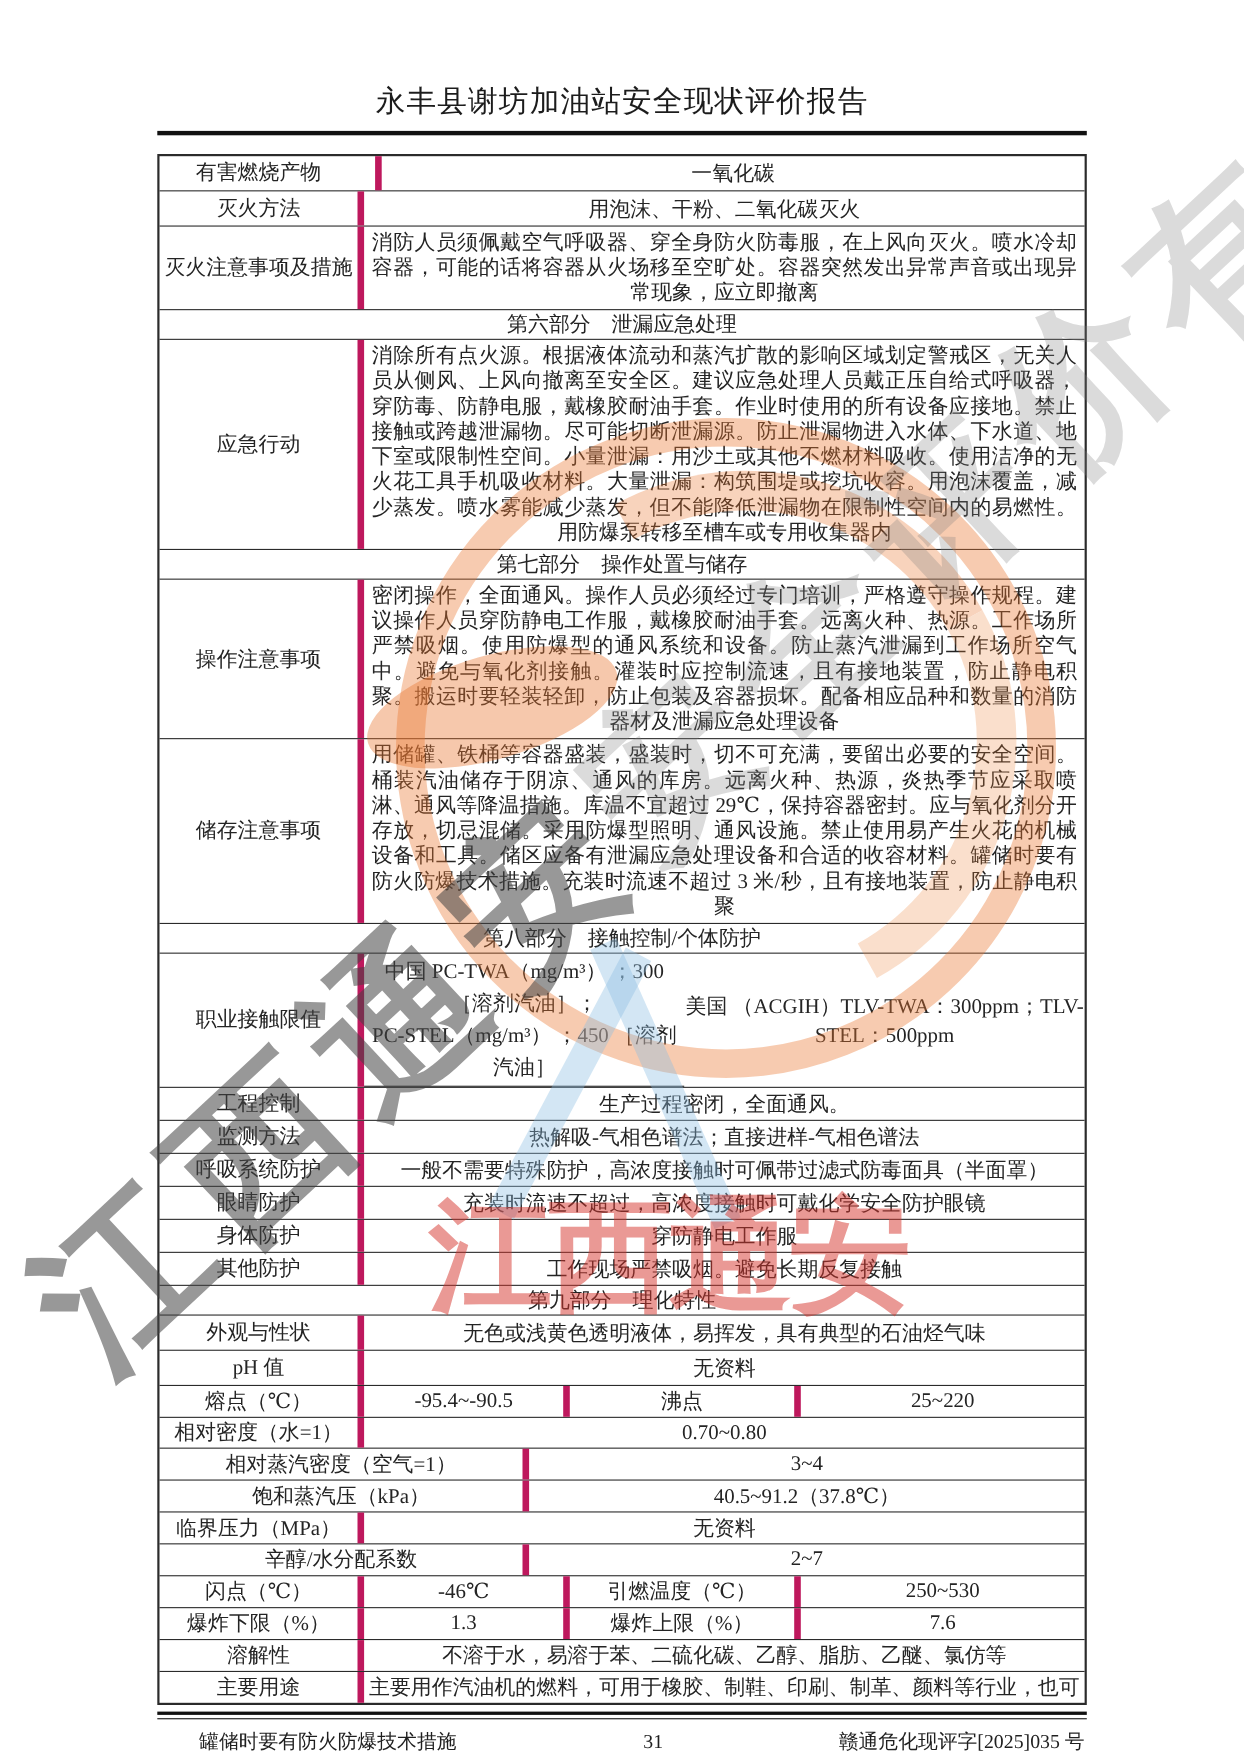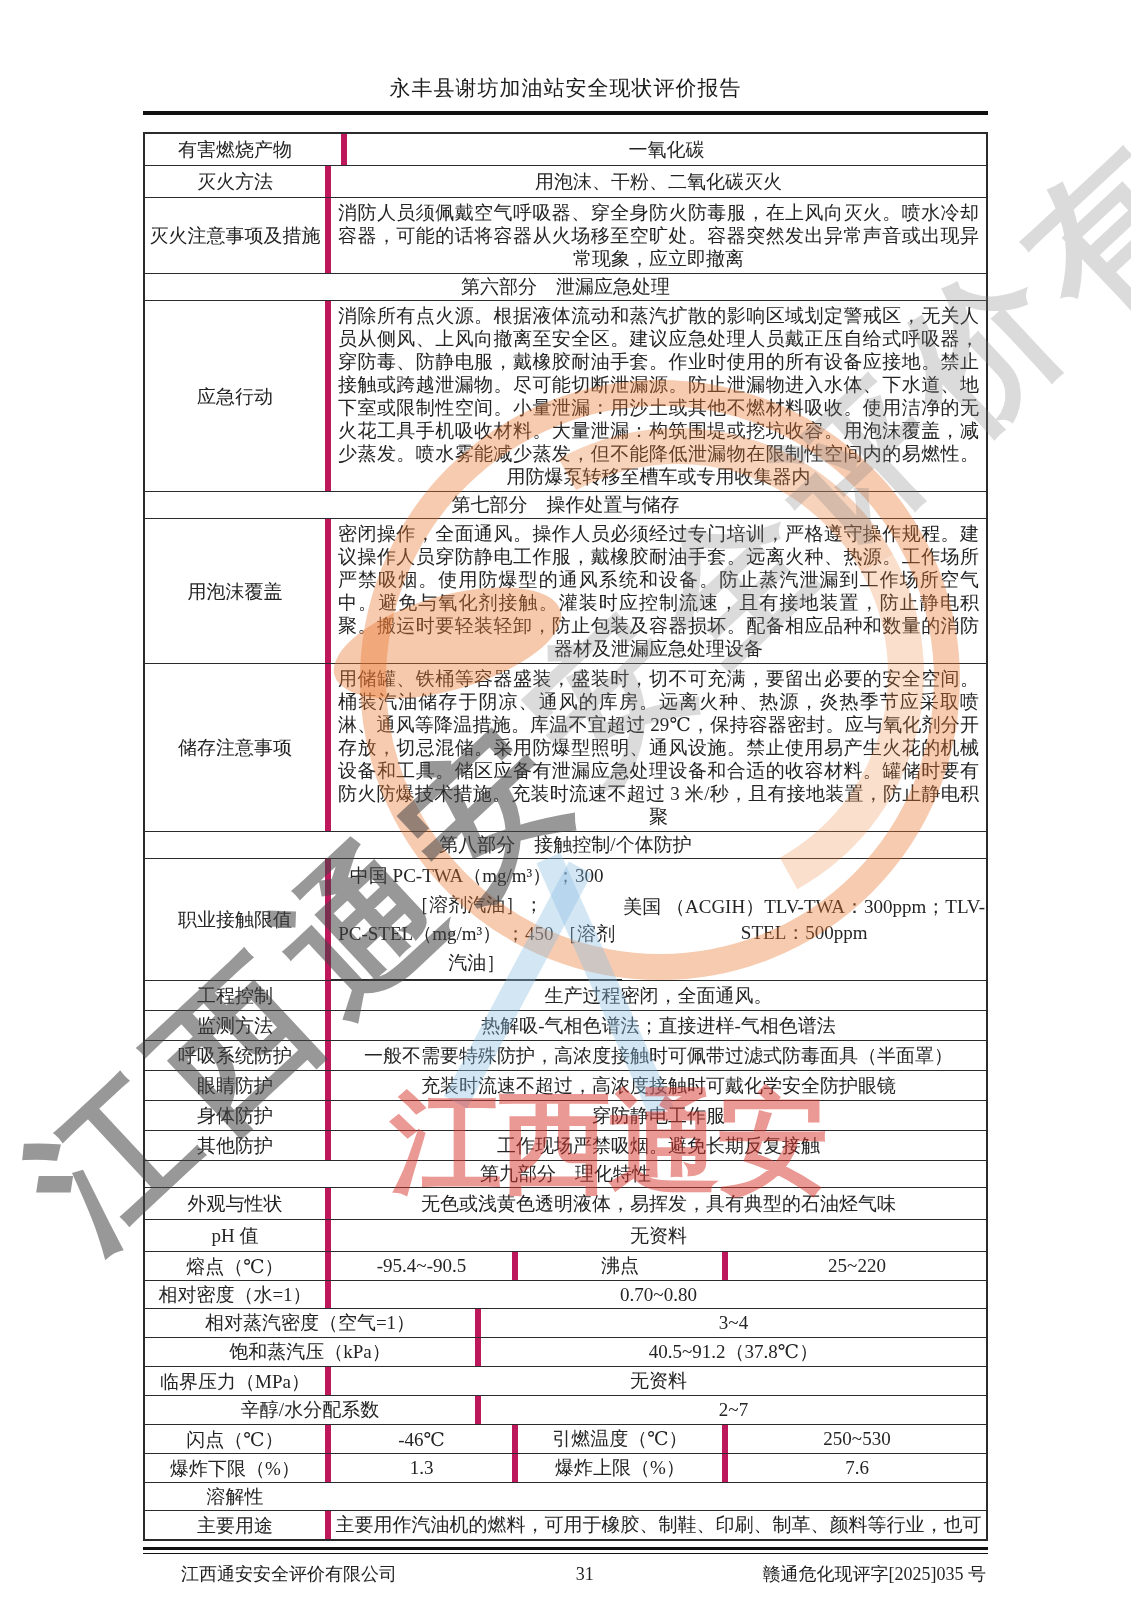--- a/index.html
+++ b/index.html
@@ -1,19 +1,19 @@
 <!DOCTYPE html>
 <html><head>
 <meta charset="utf-8">
 <style>
   html,body{margin:0;padding:0;}
   body{width:1131px;height:1600px;position:relative;background:#ffffff;overflow:hidden;
        font-family:"Liberation Serif","DejaVu Serif",serif;color:#242424;}
   .content{position:absolute;left:143px;top:0;width:845px;z-index:1;}
-  .doc-header{margin-top:74px;text-align:center;font-size:21px;letter-spacing:1px;color:#1c1c1c;}
+  .doc-header{margin-top:74px;text-align:center;font-size:27px;letter-spacing:1px;color:#1c1c1c;}
   .header-rule{margin-top:9px;border-top:4px solid #111;}
   .msds-table{margin-top:17px;border:2px solid #2b2b2b;font-size:19px;}
   .row{display:flex;border-top:1px solid #2b2b2b;align-items:stretch;}
   .msds-table > .row:first-child{border-top:none;gap:16px;}
   .row > div + div{border-left:6px solid #be185d;}
   .lab{width:180px;flex:none;line-height:25px;}
   .labw{width:330px;flex:none;}
   .c2{width:187px;flex:none;}
   .c3{width:210px;flex:none;}
   .c4{flex:1;}
@@ -71,21 +71,21 @@
       <div class="sec">第六部分　泄漏应急处理</div>
     </div>
     <div class="row">
       <div class="lab vc">应急行动</div>
       <div class="par">消除所有点火源。根据液体流动和蒸汽扩散的影响区域划定警戒区，无关人员从侧风、上风向撤离至安全区。建议应急处理人员戴正压自给式呼吸器，穿防毒、防静电服，戴橡胶耐油手套。作业时使用的所有设备应接地。禁止接触或跨越泄漏物。尽可能切断泄漏源。防止泄漏物进入水体、下水道、地下室或限制性空间。小量泄漏：用沙土或其他不燃材料吸收。使用洁净的无火花工具手机吸收材料。大量泄漏：构筑围堤或挖坑收容。用泡沫覆盖，减少蒸发。喷水雾能减少蒸发，但不能降低泄漏物在限制性空间内的易燃性。用防爆泵转移至槽车或专用收集器内</div>
     </div>
     <div class="row">
       <div class="sec">第七部分　操作处置与储存</div>
     </div>
     <div class="row">
-      <div class="lab vc">用泡沫覆盖</div>
+      <div class="lab vc">操作注意事项</div>
       <div class="par">密闭操作，全面通风。操作人员必须经过专门培训，严格遵守操作规程。建议操作人员穿防静电工作服，戴橡胶耐油手套。远离火种、热源。工作场所严禁吸烟。使用防爆型的通风系统和设备。防止蒸汽泄漏到工作场所空气中。避免与氧化剂接触。灌装时应控制流速，且有接地装置，防止静电积聚。搬运时要轻装轻卸，防止包装及容器损坏。配备相应品种和数量的消防器材及泄漏应急处理设备</div>
     </div>
     <div class="row">
       <div class="lab vc">储存注意事项</div>
       <div class="par">用储罐、铁桶等容器盛装，盛装时，切不可充满，要留出必要的安全空间。桶装汽油储存于阴凉、通风的库房。远离火种、热源，炎热季节应采取喷淋、通风等降温措施。库温不宜超过 29℃，保持容器密封。应与氧化剂分开存放，切忌混储。采用防爆型照明、通风设施。禁止使用易产生火花的机械设备和工具。储区应备有泄漏应急处理设备和合适的收容材料。罐储时要有防火防爆技术措施。充装时流速不超过 3 米/秒，且有接地装置，防止静电积聚</div>
     </div>
     <div class="row">
       <div class="sec">第八部分　接触控制/个体防护</div>
     </div>
     <div class="row">
@@ -166,30 +166,31 @@
       <div class="c4 vc h26">250~530</div>
     </div>
     <div class="row">
       <div class="lab vc h26">爆炸下限（%）</div>
       <div class="c2 vc h26">1.3</div>
       <div class="c3 vc h26">爆炸上限（%）</div>
       <div class="c4 vc h26">7.6</div>
     </div>
     <div class="row">
       <div class="lab vc h26">溶解性</div>
+      <div class="val vc h26">不溶于水，易溶于苯、二硫化碳、乙醇、脂肪、乙醚、氯仿等</div>
     </div>
     <div class="row">
       <div class="lab vc h26">主要用途</div>
       <div class="val vc h26">主要用作汽油机的燃料，可用于橡胶、制鞋、印刷、制革、颜料等行业，也可</div>
     </div>
   </div>
 
   <div class="footer-rule"></div>
   <div class="doc-footer">
-    <span class="fl">江西通安安全评价有限公司</span>
+    <span class="fl">罐储时要有防火防爆技术措施</span>
     <span class="fc">31</span>
     <span class="fr">赣通危化现评字[2025]035 号</span>
   </div>
 </div>
 
 <div class="wm">
   <div class="wm-ring"></div>
   <div class="wm-arc"></div>
   <div class="wm-swoosh"></div>
   <div class="wm-blue wm-blue1"></div>

